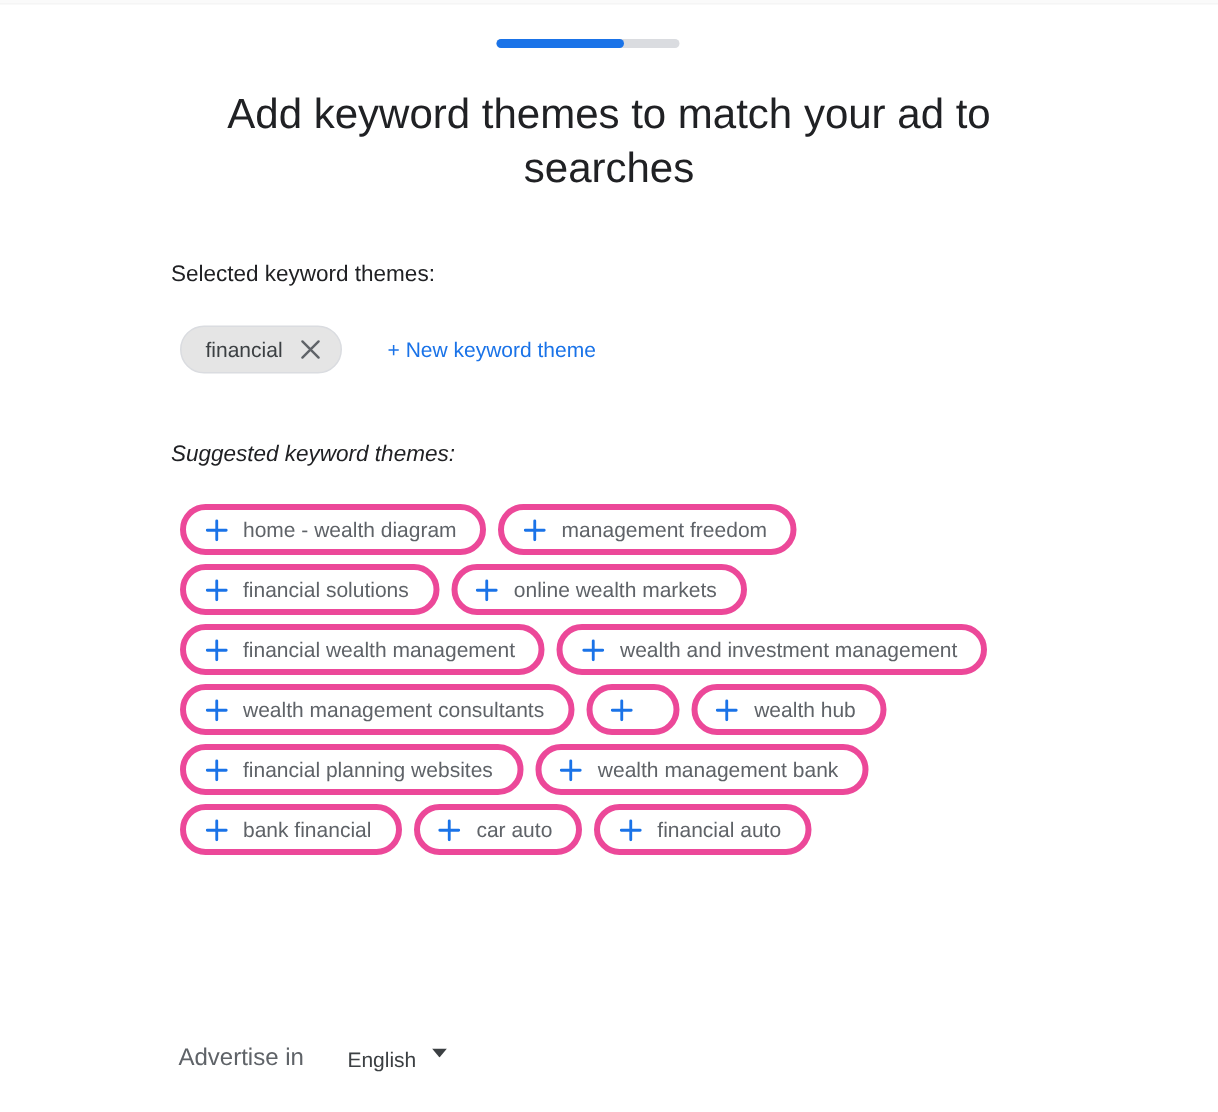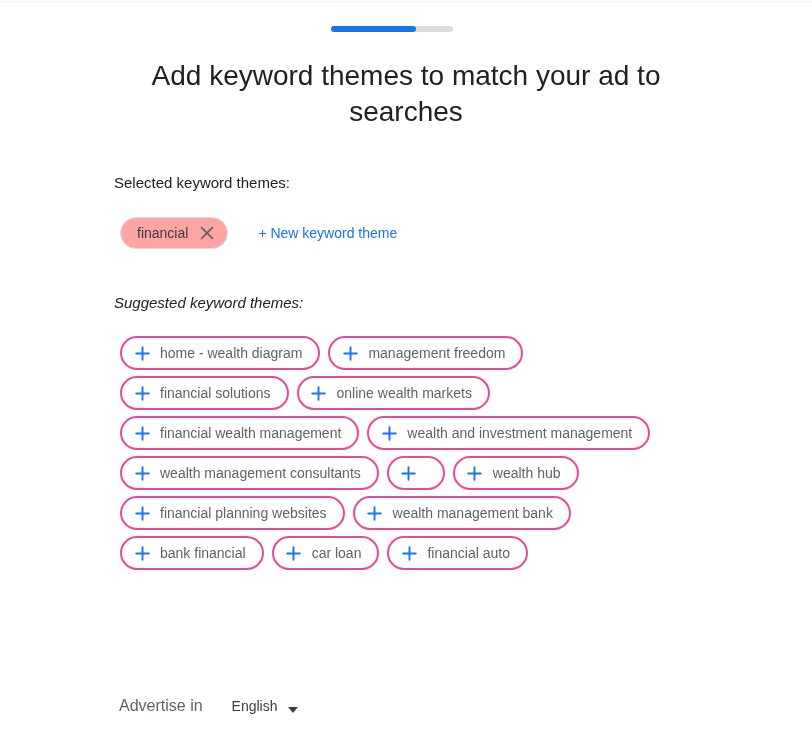--- a/index.html
+++ b/index.html
@@ -95,21 +95,21 @@
     align-items: center;
     gap: 0px;
   }
   .chip-selected {
     display: inline-flex;
     align-items: center;
     height: 32px;
     padding: 0 11px 0 16px;
     border: 1px solid #dadce0;
     border-radius: 16px;
-    background: #fca5a5;
+    background: #e5e5e5;
     box-sizing: border-box;
     cursor: pointer;
     text-align: right;
   }
   .chip-selected .chip-text {
     font-size: 14px;
     color: #3c4043;
     line-height: 18px;
     white-space: nowrap;
   }
@@ -140,21 +140,21 @@
     display: flex;
     flex-wrap: wrap;
     gap: 6px 8px;
     align-content: flex-start;
   }
   .chip-suggest {
     display: inline-flex;
     align-items: center;
     height: 34px;
     padding: 0 16px 0 12px;
-    border: 2px solid #ec4899;
+    border: 4px solid #ec4899;
     border-radius: 17px;
     background: #ffffff;
     box-sizing: border-box;
     cursor: pointer;
     white-space: nowrap;
   }
   .plus-icon {
     display: inline-flex;
     align-items: center;
     justify-content: center;
@@ -178,21 +178,21 @@
     align-items: center;
   }
   .advertise-label {
     font-size: 16px;
     color: #5f6368;
     line-height: 20px;
   }
   .lang-select {
     margin-left: 29px;
     display: inline-flex;
-    align-items: flex-end;
+    align-items: flex-start;
     cursor: pointer;
   }
   .lang-value {
     font-size: 14px;
     color: #3c4043;
     line-height: 20px;
   }
   .caret-icon {
     display: inline-flex;
     align-items: center;
@@ -327,21 +327,21 @@
           </svg>
         </span>
         <span class="chip-text">bank financial</span>
       </div>
       <div class="chip-suggest">
         <span class="plus-icon">
           <svg width="15" height="15" viewBox="0 0 15 15" aria-hidden="true">
             <path d="M7.5 1.2 V13.8 M1.2 7.5 H13.8" stroke="#1a73e8" stroke-width="1.9" stroke-linecap="round" fill="none"></path>
           </svg>
         </span>
-        <span class="chip-text">car loan</span>
+        <span class="chip-text">car auto</span>
       </div>
       <div class="chip-suggest">
         <span class="plus-icon">
           <svg width="15" height="15" viewBox="0 0 15 15" aria-hidden="true">
             <path d="M7.5 1.2 V13.8 M1.2 7.5 H13.8" stroke="#1a73e8" stroke-width="1.9" stroke-linecap="round" fill="none"></path>
           </svg>
         </span>
         <span class="chip-text">financial auto</span>
       </div>
     </div>

